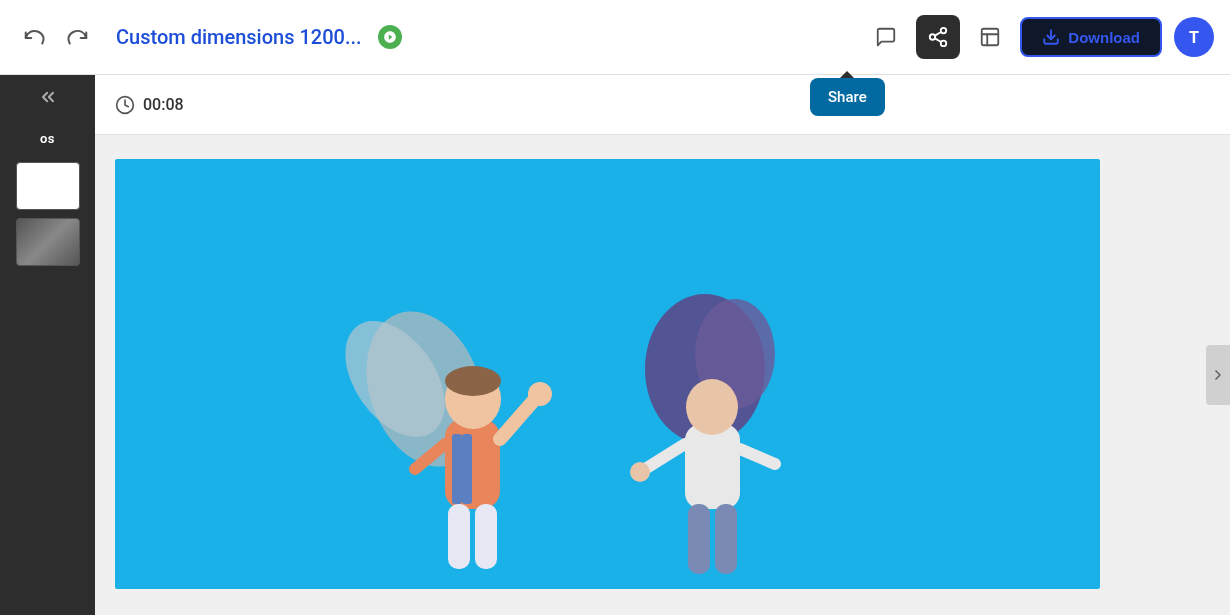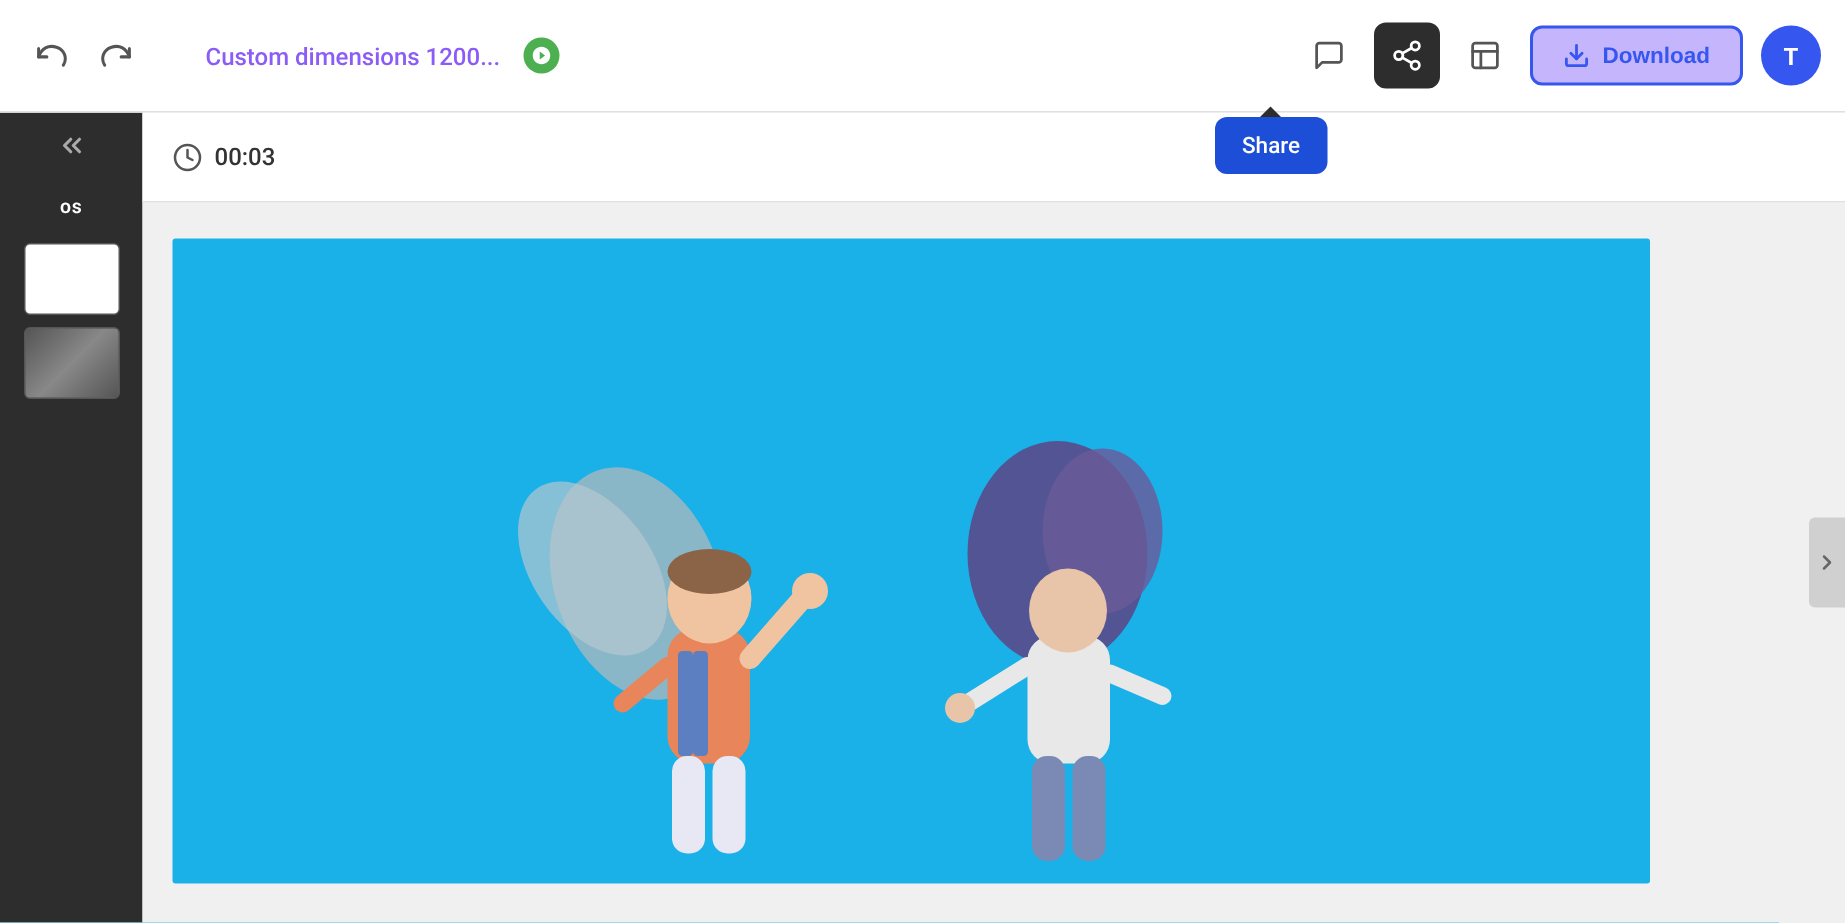--- a/index.html
+++ b/index.html
@@ -31,24 +31,24 @@
       cursor: pointer;
       display: flex;
       align-items: center;
       justify-content: center;
       border-radius: 6px;
       font-size: 20px;
       color: #555;
     }
 
     .toolbar-title {
-      margin-left: 33px;
-      font-size: 16px;
+      margin-left: 12px;
+      font-size: 20px;
       font-weight: 500;
-      color: #8b5cf6;
+      color: #1d4ed8;
     }
 
     .sync-icon {
       display: flex;
       align-items: center;
       justify-content: center;
       width: 24px;
       height: 24px;
       background: #4CAF50;
       border-radius: 50%;
@@ -77,21 +77,21 @@
       color: #555;
     }
     .icon-btn.active { background: #2d2d2d; color: white; }
 
     .download-btn {
       display: flex;
       align-items: center;
       gap: 8px;
       padding: 9px 20px;
       border: 2px solid #3557f0;
-      background: #c4b5fd;
+      background: #0f172a;
       color: #3557f0;
       font-size: 15px;
       font-weight: 600;
       border-radius: 8px;
       cursor: pointer;
     }
 
     .avatar {
       width: 40px;
       height: 40px;
@@ -105,21 +105,21 @@
       font-size: 16px;
       margin-left: 4px;
       cursor: pointer;
     }
 
     
     .share-tooltip {
       position: absolute;
       top: 78px;
       left: 810px;
-      background: #1d4ed8;
+      background: #0369a1;
       color: white;
       padding: 10px 18px;
       border-radius: 8px;
       font-size: 15px;
       font-weight: 500;
       z-index: 200;
       pointer-events: none;
     }
     .share-tooltip::before {
       content: '';
@@ -360,21 +360,21 @@
   </div>
 
   <div class="content-area">
 
     <div class="timeline-bar">
       <div class="time-display">
         <svg width="20" height="20" viewBox="0 0 24 24" fill="none" stroke="#555" stroke-width="2" stroke-linecap="round" stroke-linejoin="round">
           <circle cx="12" cy="12" r="10"></circle>
           <polyline points="12 6 12 12 16 14"></polyline>
         </svg>
-        <span>00:03</span>
+        <span>00:08</span>
       </div>
     </div>
 
     <div class="canvas-area">
       <div class="canvas-frame">
         
         <svg width="100%" height="100%" viewBox="0 0 985 430" xmlns="http://www.w3.org/2000/svg">
 
           <ellipse cx="310" cy="230" rx="55" ry="80" fill="#9eb8c2" opacity="0.85" transform="rotate(-20 310 230)"></ellipse>
           <ellipse cx="280" cy="220" rx="40" ry="65" fill="#b5c8d0" opacity="0.7" transform="rotate(-35 280 220)"></ellipse>

